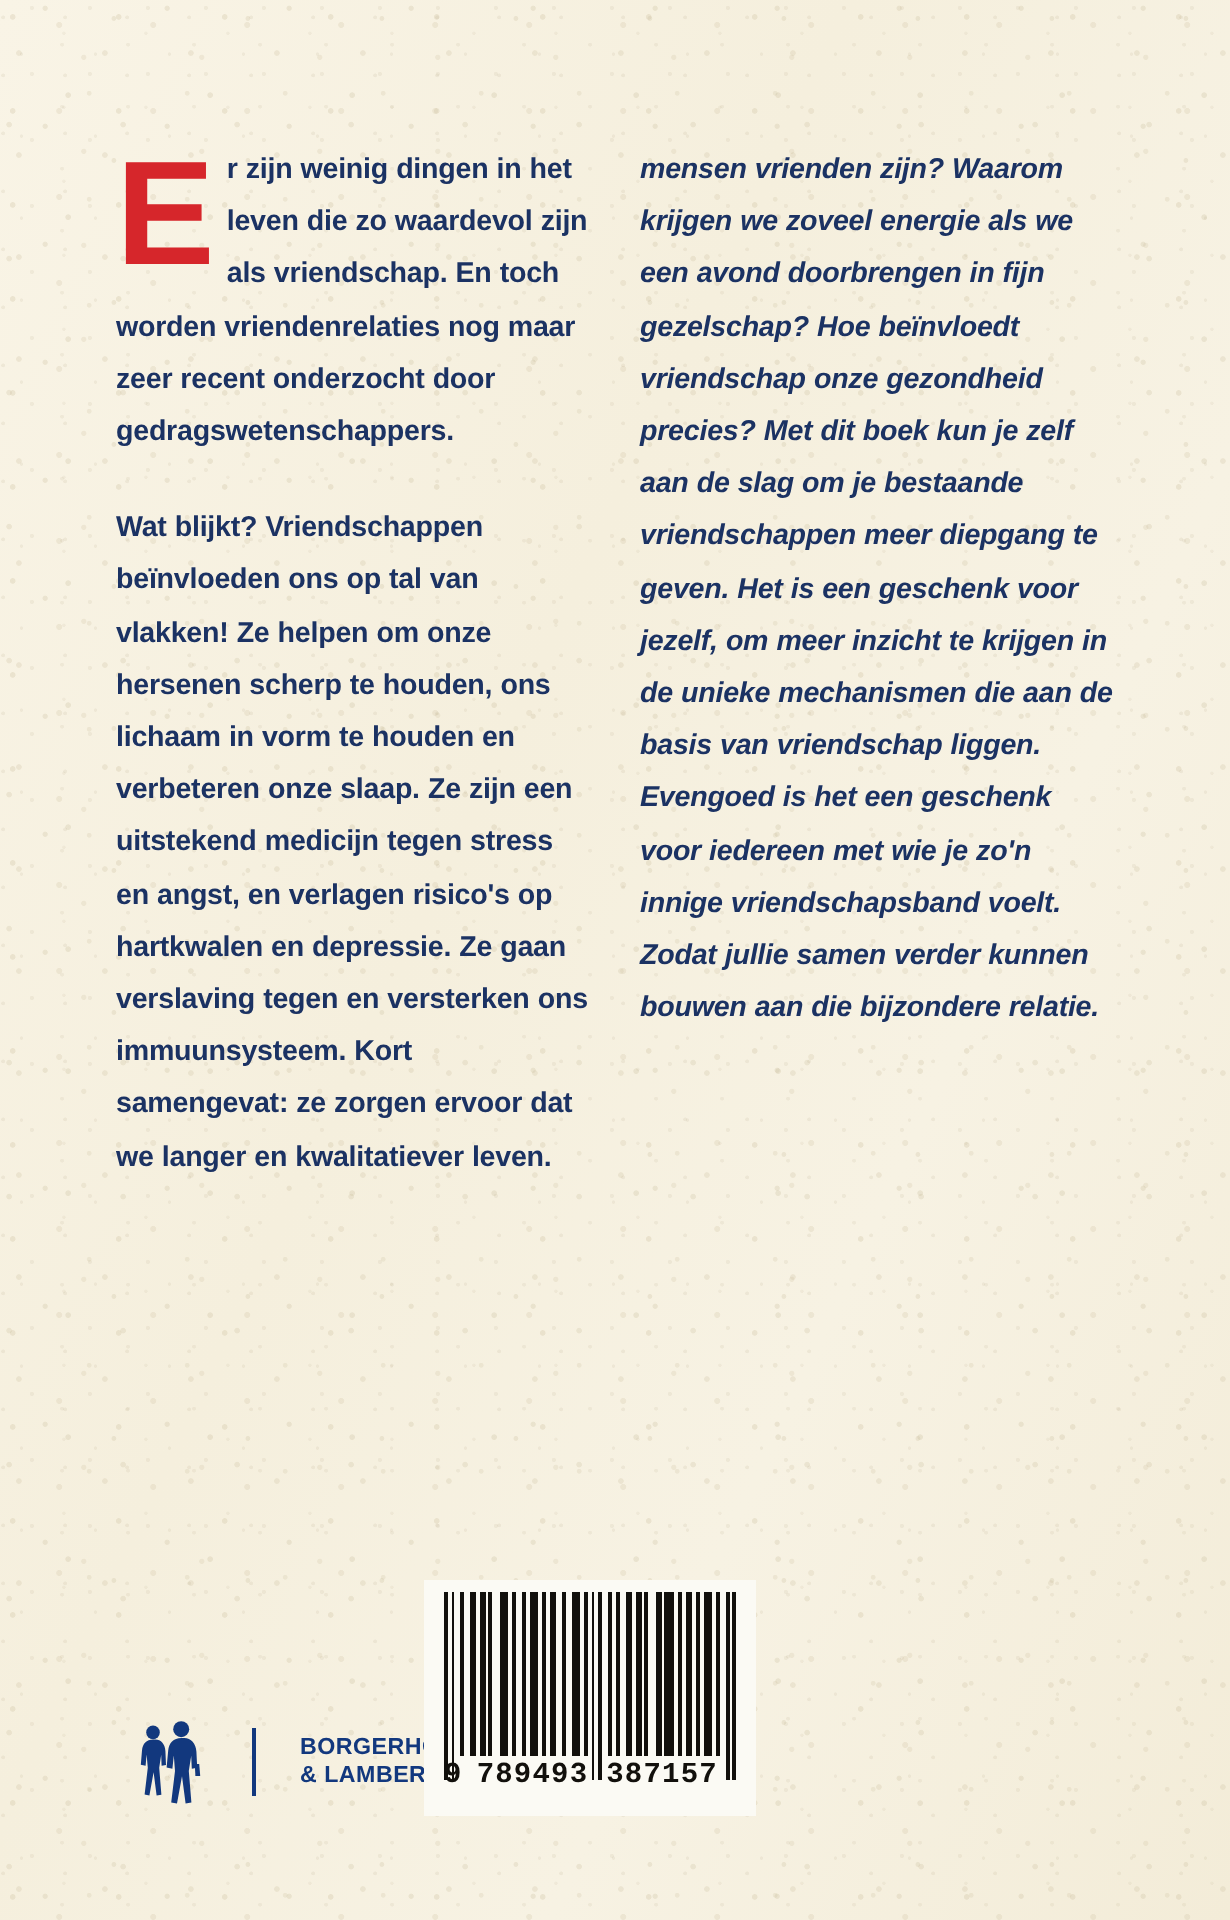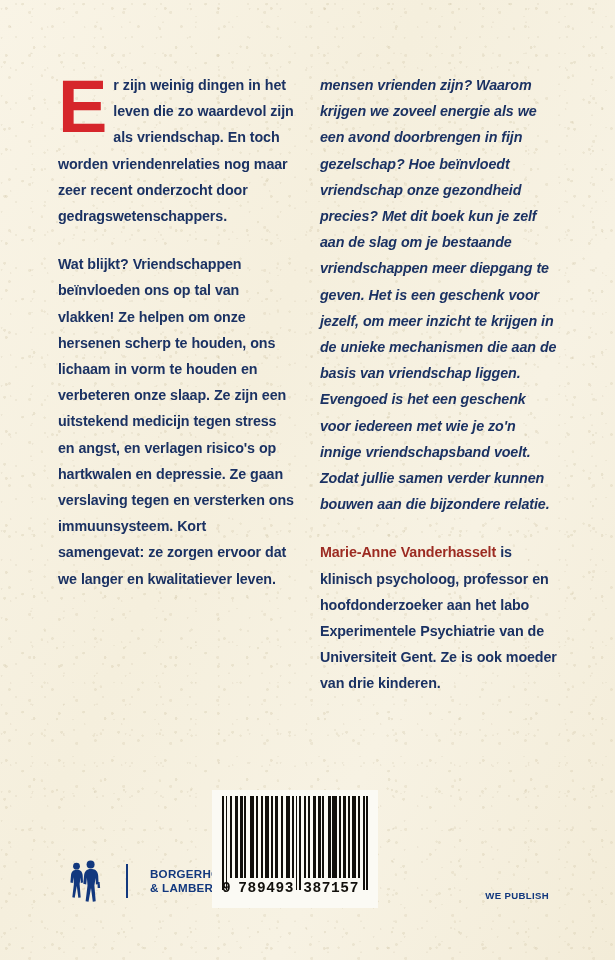--- a/index.html
+++ b/index.html
@@ -206,21 +206,20 @@
       <p class="para dropcap-para"><span class="dropcap">E</span><span>r zijn weinig dingen in het leven die zo waardevol zijn als vriendschap. En toch worden vriendenrelaties nog maar zeer recent onderzocht door gedragswetenschappers.</span></p>
 
       <p class="para">Wat blijkt? Vriendschappen beïnvloeden ons op tal van vlakken! Ze helpen om onze hersenen scherp te houden, ons lichaam in vorm te houden en verbeteren onze slaap. Ze zijn een uitstekend medicijn tegen stress en angst, en verlagen risico's op hartkwalen en depressie. Ze gaan verslaving tegen en versterken ons immuunsysteem. Kort samengevat: ze zorgen ervoor dat we langer en kwalitatiever leven.</p>
 
     </div>
 
     <div class="col col-right">
 
       <p class="para">mensen vrienden zijn? Waarom krijgen we zoveel energie als we een avond doorbrengen in fijn gezelschap? Hoe beïnvloedt vriendschap onze gezondheid precies? Met dit boek kun je zelf aan de slag om je bestaande vriendschappen meer diepgang te geven. Het is een geschenk voor jezelf, om meer inzicht te krijgen in de unieke mechanismen die aan de basis van vriendschap liggen. Evengoed is het een geschenk voor iedereen met wie je zo'n innige vriendschapsband voelt. Zodat jullie samen verder kunnen bouwen aan die bijzondere relatie.</p>
 
-      <p class="para"><span class="author-name">Marie-Anne Vanderhasselt</span><span> is klinisch psycholoog, professor en hoofdonderzoeker aan het labo Experimentele Psychiatrie van de Universiteit Gent. Ze is ook moeder van drie kinderen.</span></p>
     </div>
   </div>
 
   <div class="bottom-area">
 
     <div class="publisher">
       <svg class="logo-mark" viewBox="0 0 38 42">
 
         <circle cx="10.5" cy="6.2" r="3.4" fill="#12387e"></circle>
         <path d="M10.6 9.8c-3.4 0-5.3 2.2-5.6 5.4l-.6 7.2 2.4.5.5-5.6.6 6.6-1.6 13.4 2.4.4 2.1-11.6 1.5 11.6 2.4-.3-1.1-13.5 1.0-6.5.2 5.5 2.2-.4-.3-7.0c-.2-3.3-2.1-5.7-5.1-5.7z" fill="#12387e"></path>
@@ -302,17 +301,16 @@
           <i class="guard" style="width:2px"></i>
       </div>
       <div class="barcode-digits">
         <span class="d-lead">9</span>
         <span class="d-left">789493</span>
         <span class="d-right">387157</span>
       </div>
     </div>
 
     <div class="we-publish">
-      <span class="wp-top">WE PUBLISH</span>
     </div>
 
   </div>
 </div>
 
 </body></html>

